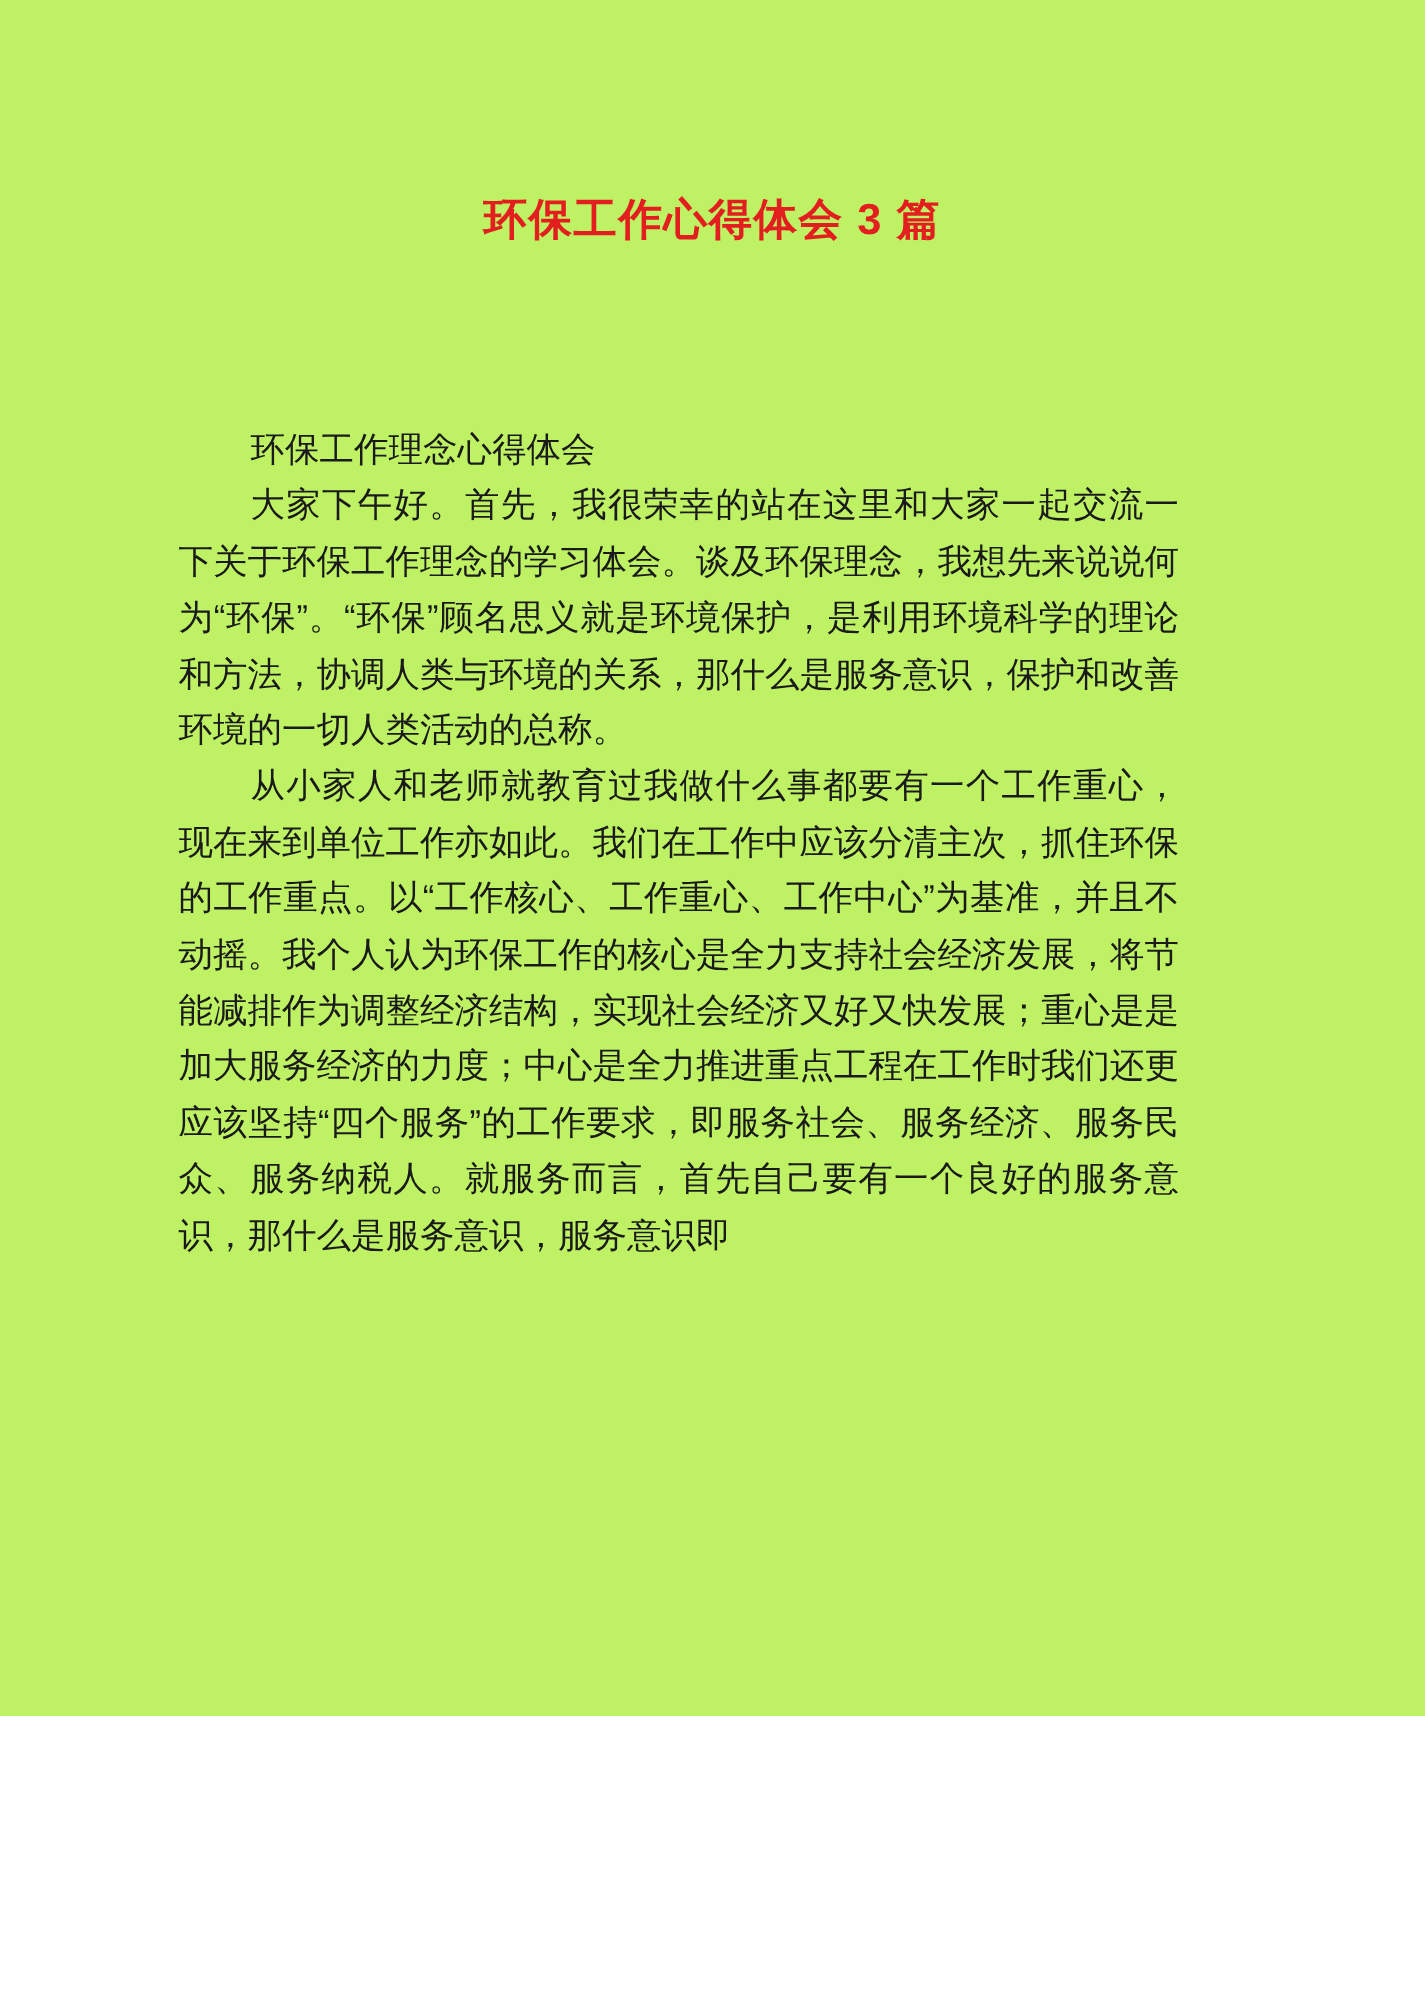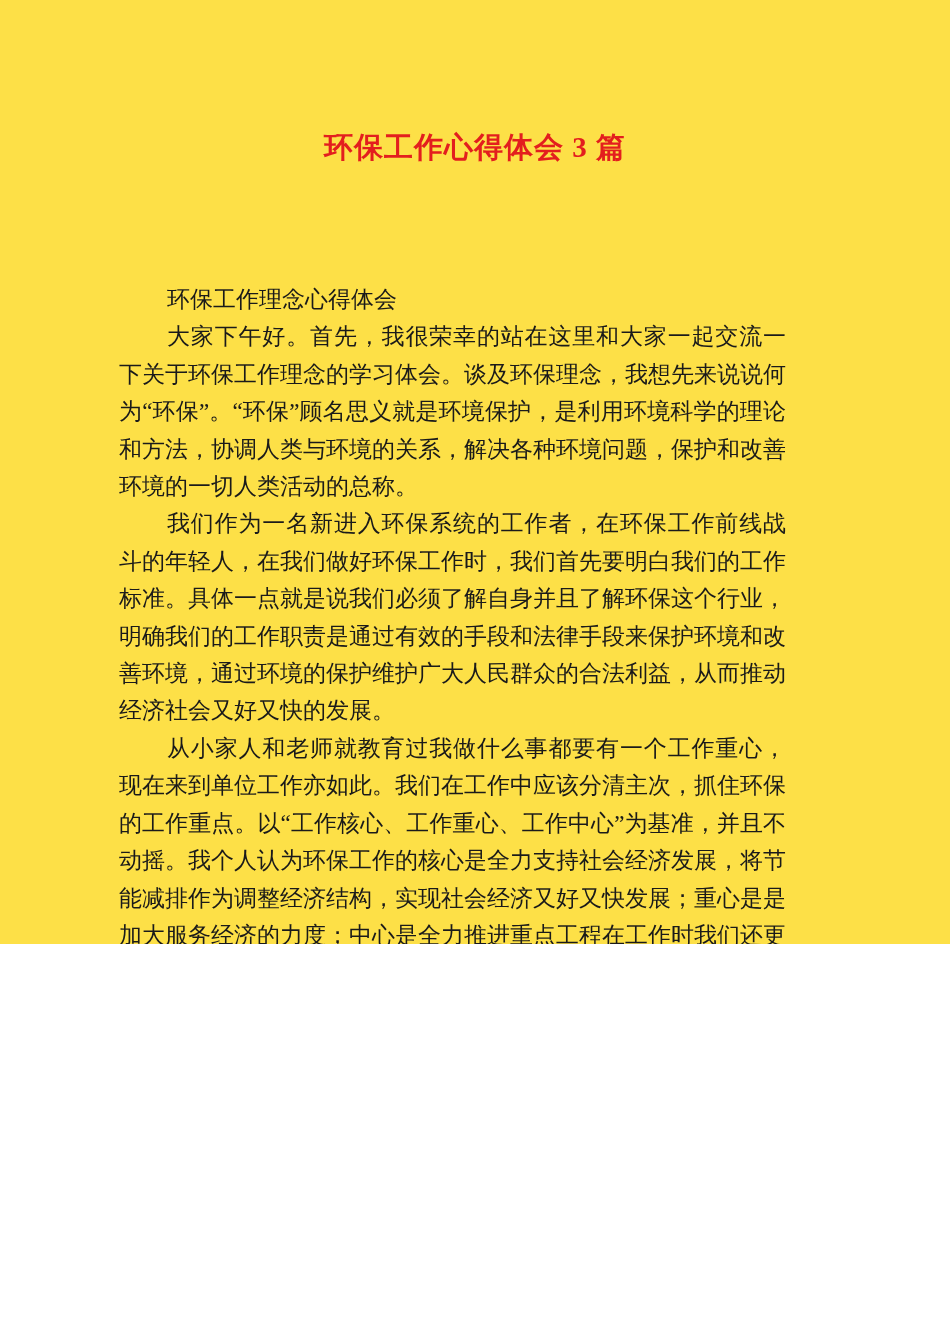--- a/index.html
+++ b/index.html
@@ -3,24 +3,24 @@
 <meta charset="utf-8">
 <style>
   html, body {
     margin: 0;
     padding: 0;
     background: #ffffff;
   }
   .page {
     position: relative;
     width: 950px;
-    height: 944px;
-    background: #fde047;
+    height: 1144px;
+    background: #bef264;
     overflow: hidden;
-    font-family: Liberation Serif, serif;
+    font-family: Liberation Sans, sans-serif;
   }
   .doc-title {
     margin: 0;
     padding-top: 129px;
     text-align: center;
     font-size: 29px;
     line-height: 36px;
     font-weight: bold;
     letter-spacing: 1px;
   }
@@ -52,23 +52,22 @@
 <body>
 
 <div class="page">
 
   <h1 class="doc-title" style="color: rgb(227, 30, 30);">环保工作心得体会 3 篇</h1>
 
   <div class="doc-body">
 
       <p>环保工作理念心得体会</p>
 
-      <p>大家下午好。首先，我很荣幸的站在这里和大家一起交流一下关于环保工作理念的学习体会。谈及环保理念，我想先来说说何为“环保”。“环保”顾名思义就是环境保护，是利用环境科学的理论和方法，协调人类与环境的关系，解决各种环境问题，保护和改善环境的一切人类活动的总称。</p>
+      <p>大家下午好。首先，我很荣幸的站在这里和大家一起交流一下关于环保工作理念的学习体会。谈及环保理念，我想先来说说何为“环保”。“环保”顾名思义就是环境保护，是利用环境科学的理论和方法，协调人类与环境的关系，那什么是服务意识，保护和改善环境的一切人类活动的总称。</p>
 
-      <p>我们作为一名新进入环保系统的工作者，在环保工作前线战斗的年轻人，在我们做好环保工作时，我们首先要明白我们的工作标准。具体一点就是说我们必须了解自身并且了解环保这个行业，明确我们的工作职责是通过有效的手段和法律手段来保护环境和改善环境，通过环境的保护维护广大人民群众的合法利益，从而推动经济社会又好又快的发展。</p>
 
       <p>从小家人和老师就教育过我做什么事都要有一个工作重心，现在来到单位工作亦如此。我们在工作中应该分清主次，抓住环保的工作重点。以“工作核心、工作重心、工作中心”为基准，并且不动摇。我个人认为环保工作的核心是全力支持社会经济发展，将节能减排作为调整经济结构，实现社会经济又好又快发展；重心是是加大服务经济的力度；中心是全力推进重点工程在工作时我们还更应该坚持“四个服务”的工作要求，即服务社会、服务经济、服务民众、服务纳税人。就服务而言，首先自己要有一个良好的服务意识，那什么是服务意识，服务意识即</p>
 
     </div>
 
   <div class="page-footer">
     <span>第 1 页 共 14 页</span>
   </div>
 
 </div>

